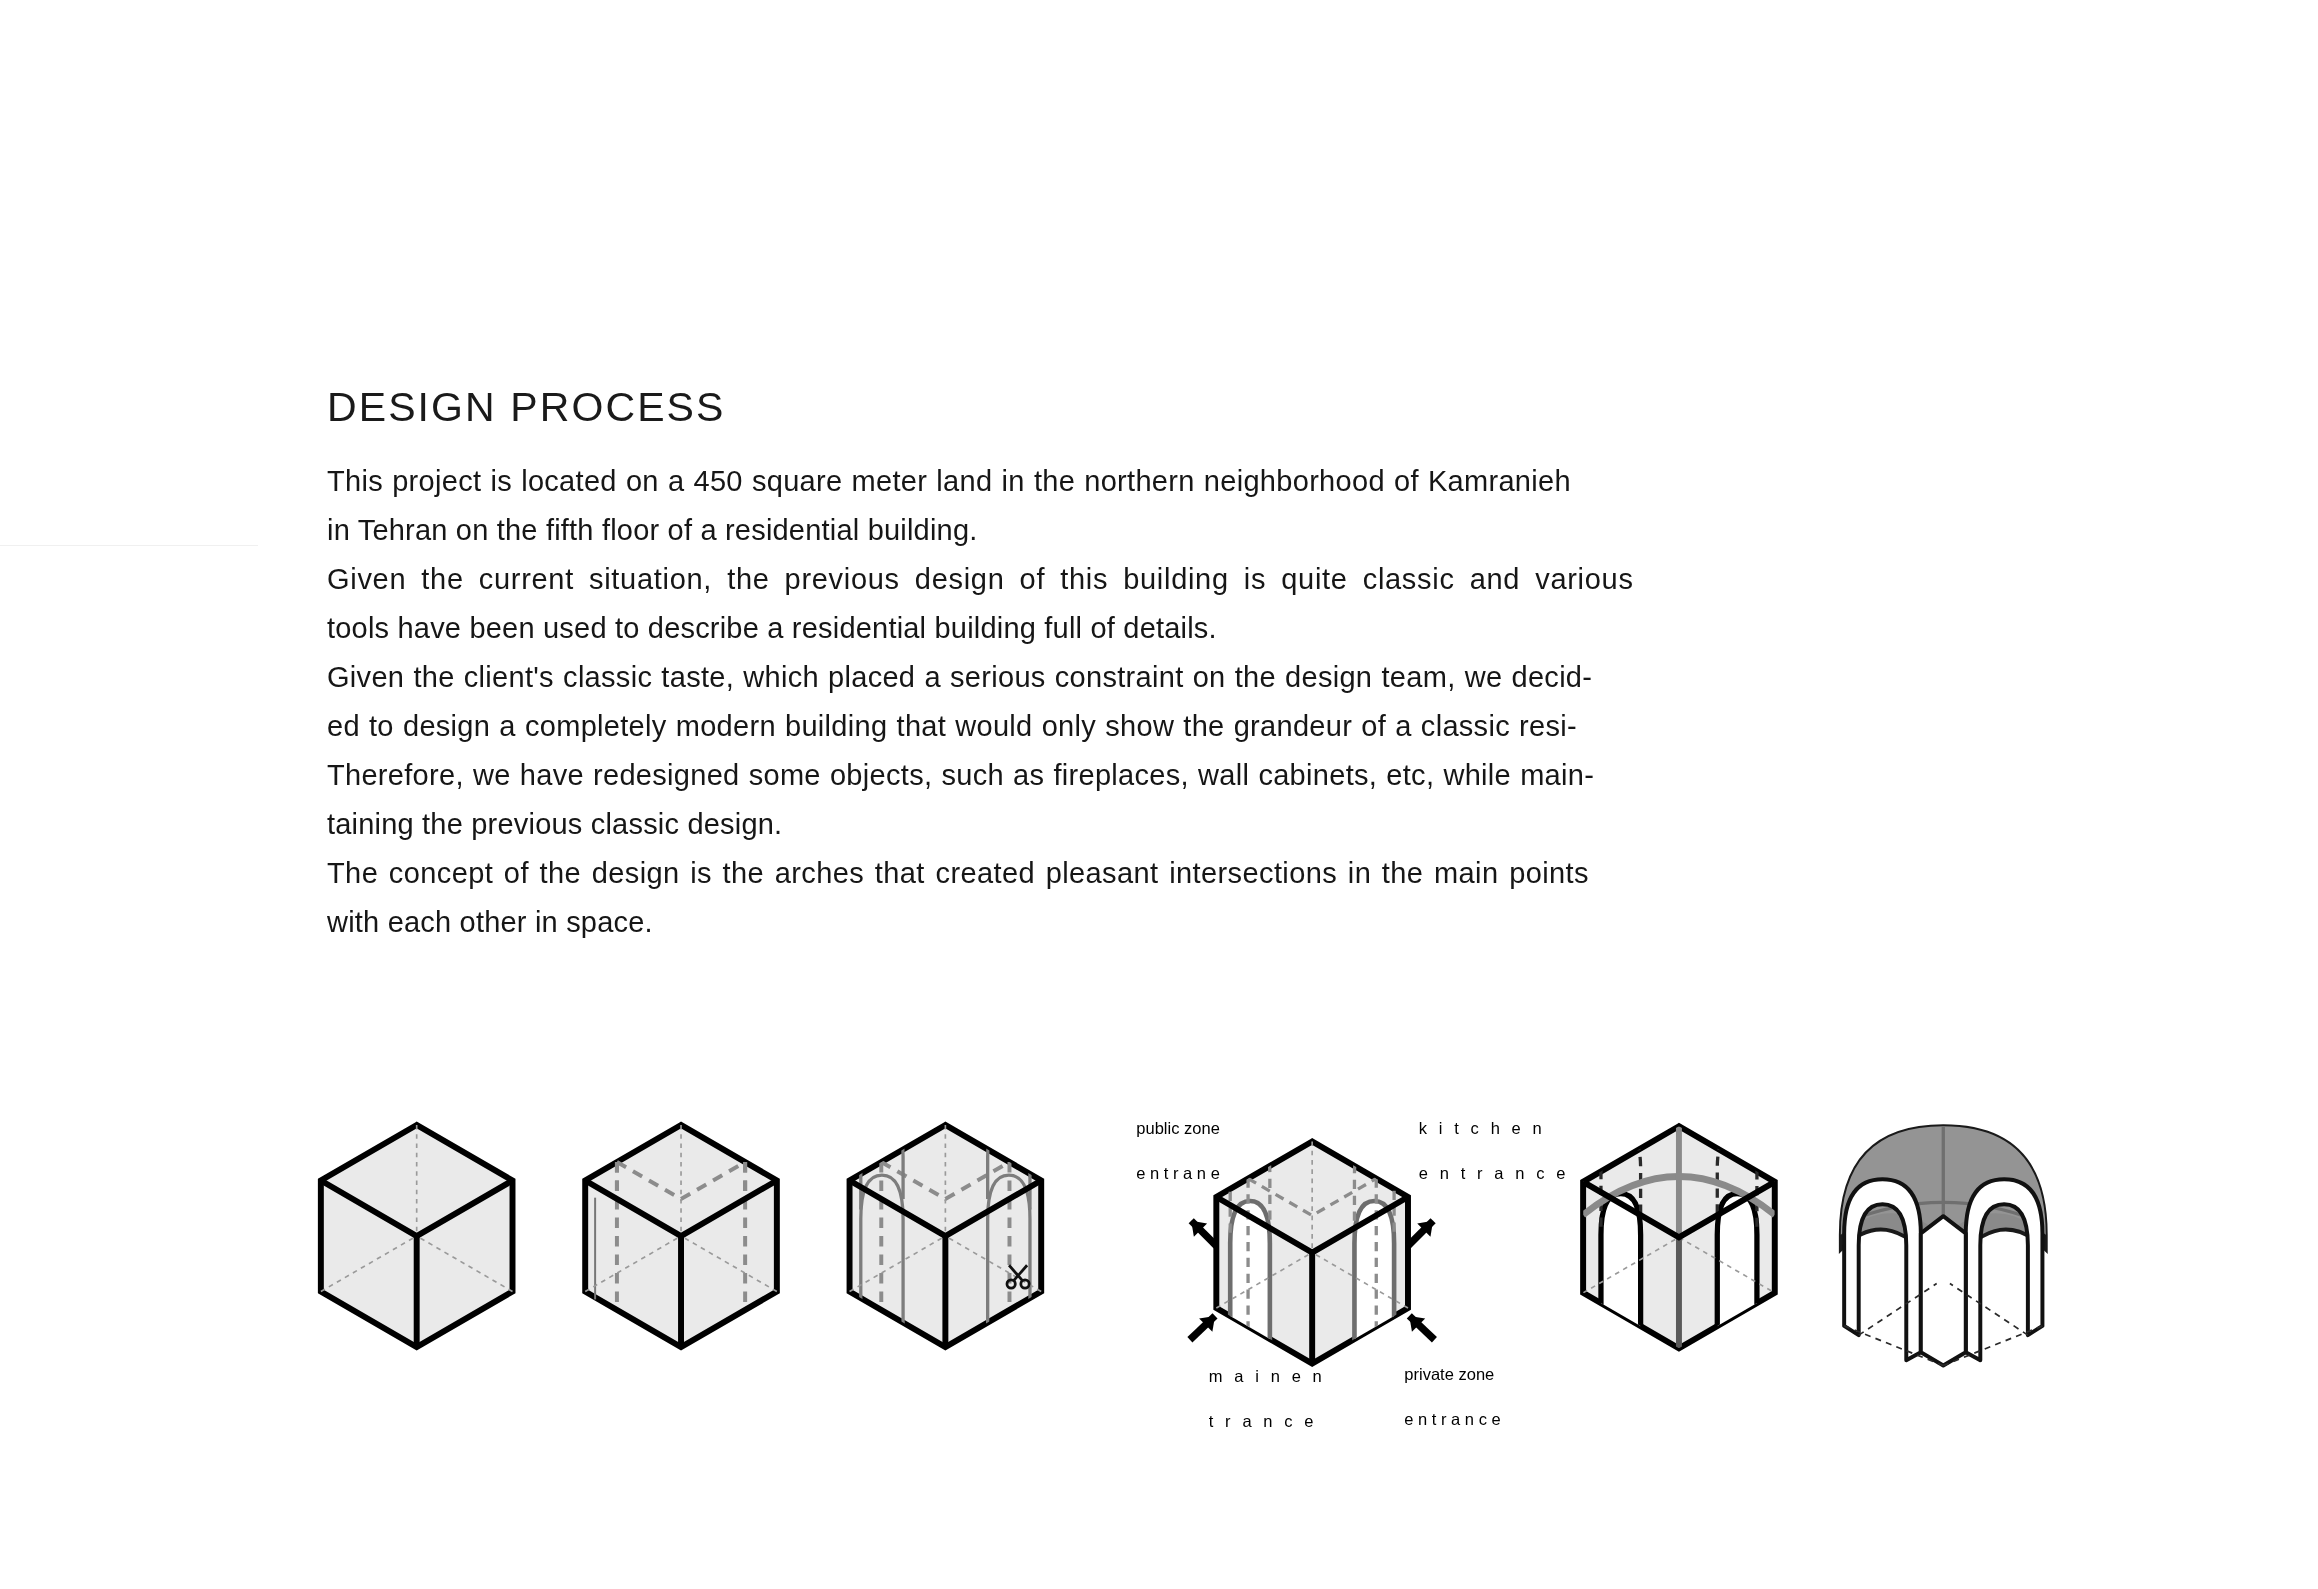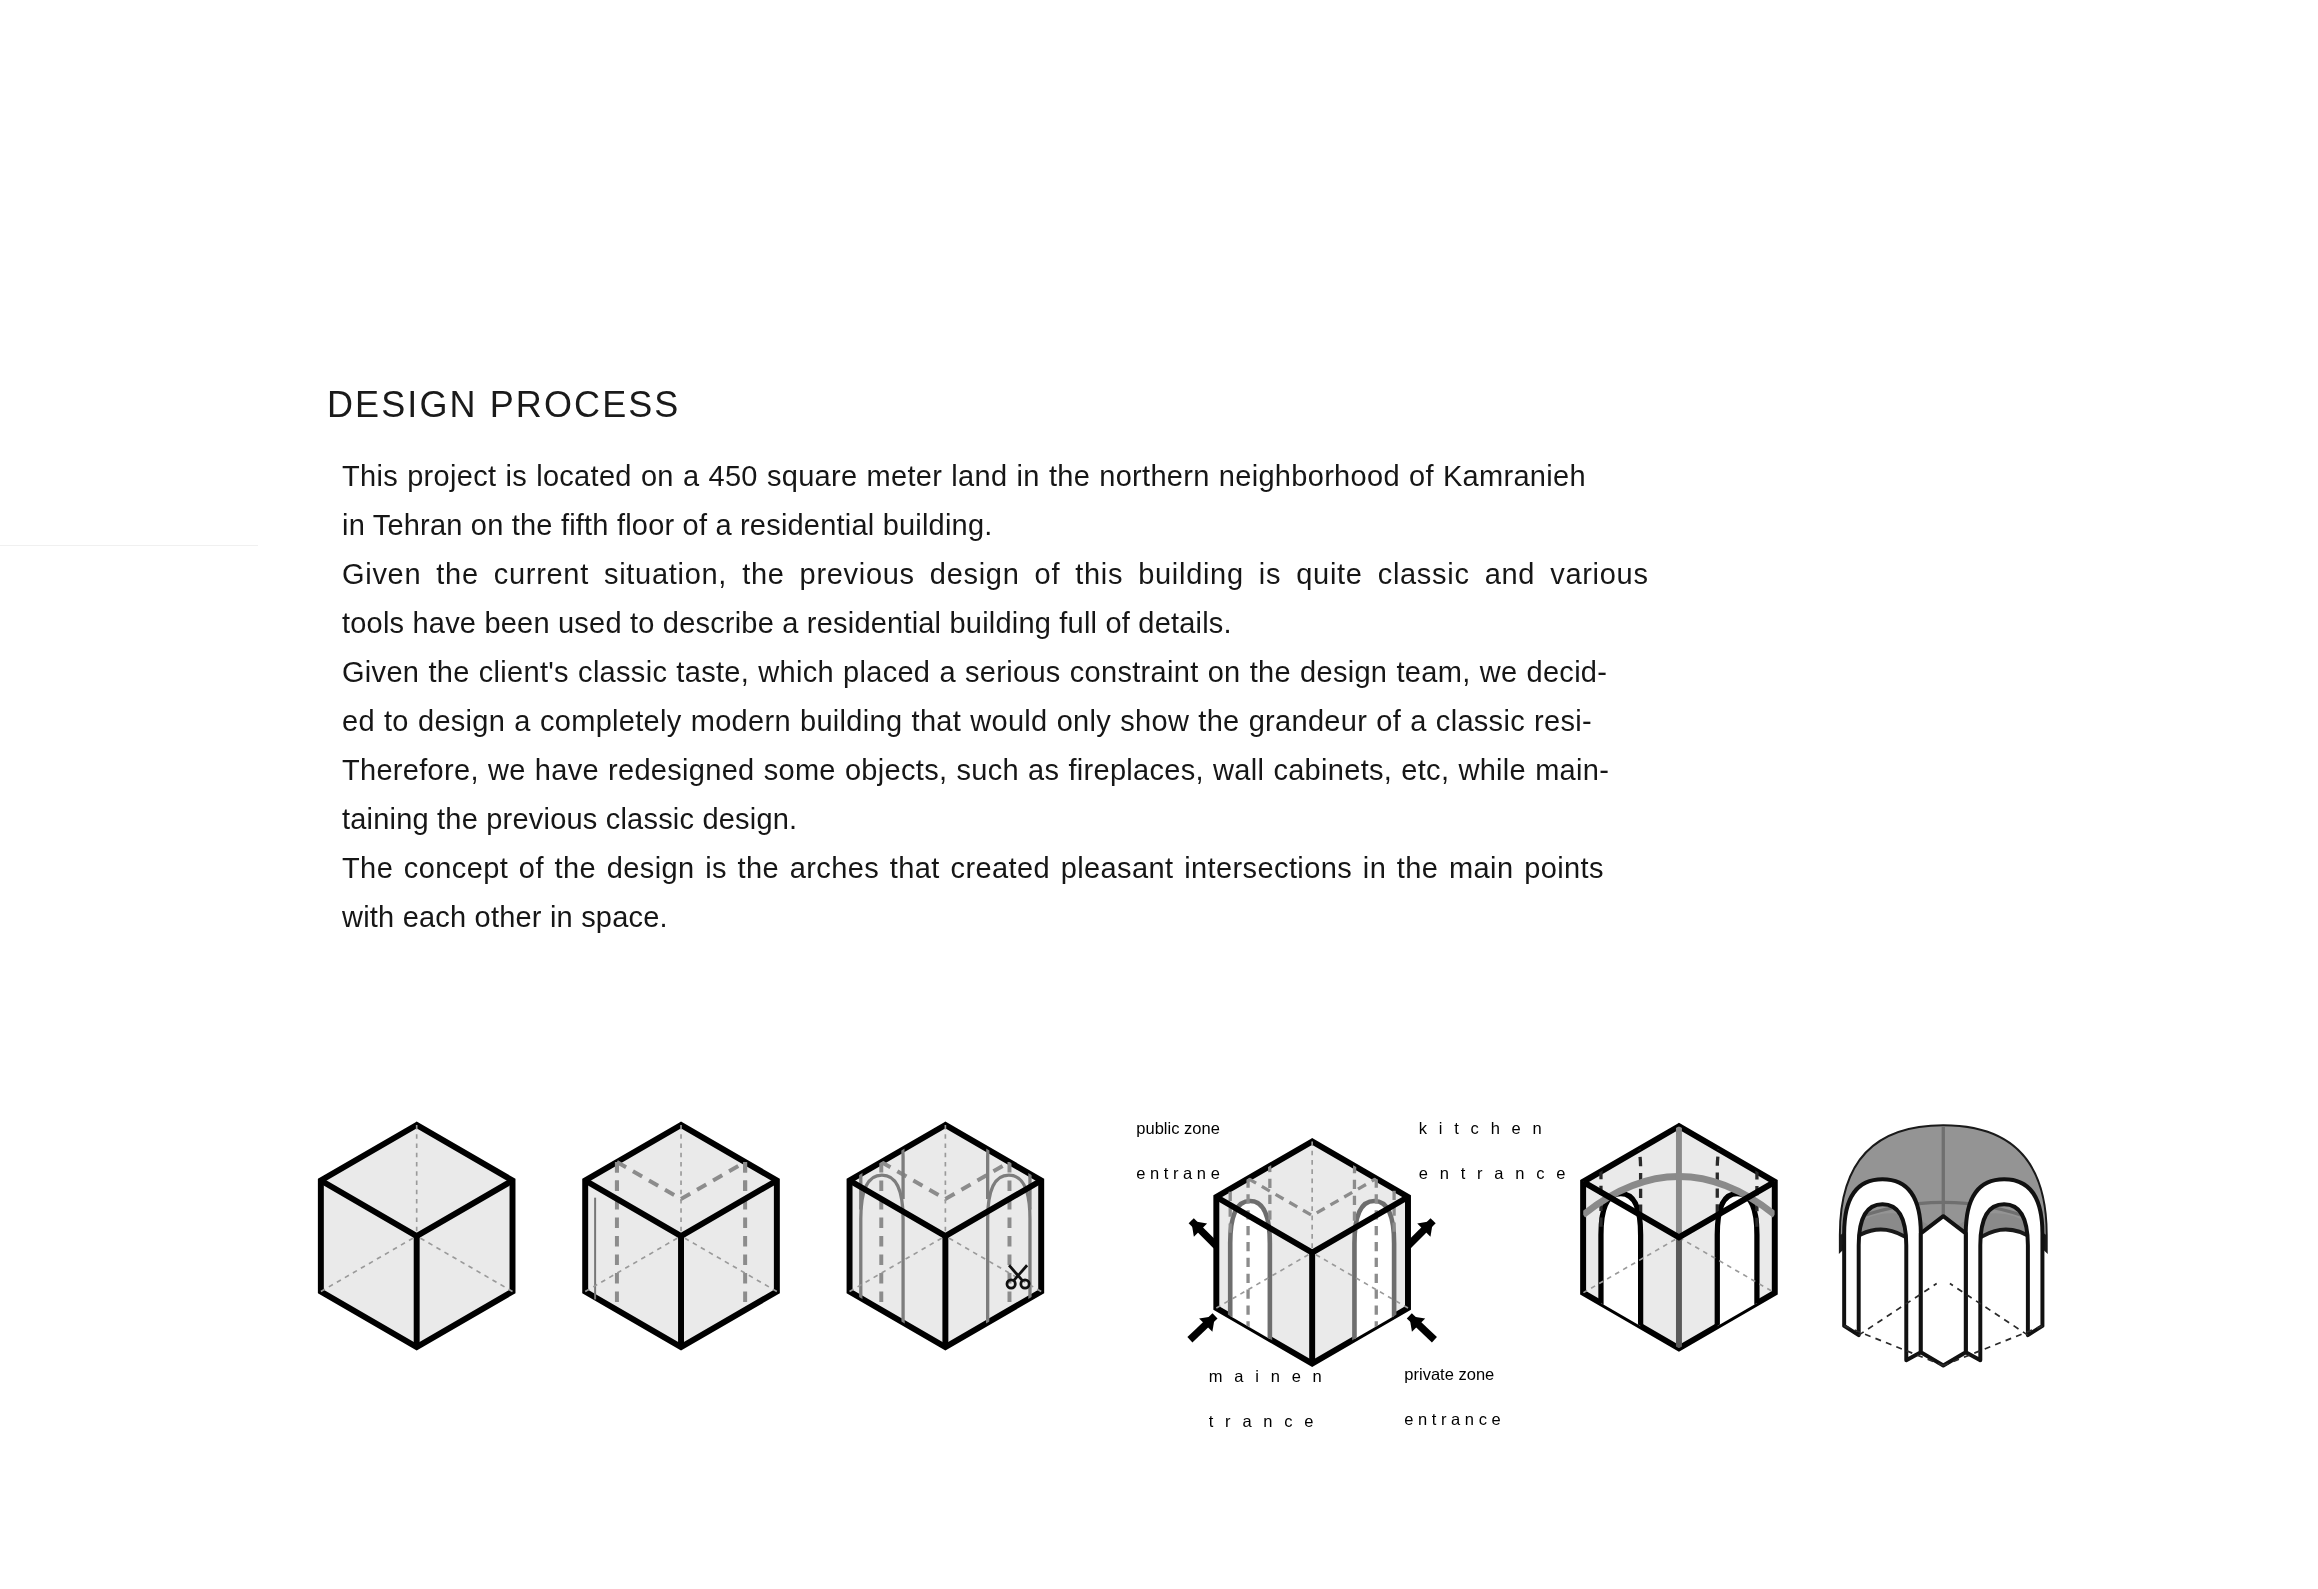--- a/index.html
+++ b/index.html
@@ -28,38 +28,38 @@
 
   
   .content {
     position: absolute;
     left: 327px;
     top: 387px;
     width: 1705px;
   }
 
   .page-title {
-    font-size: 36px;
+    font-size: 41px;
     font-weight: 400;
     letter-spacing: 2.1px;
     color: #1a1a1a;
     margin: 0 0 29px 0;
     line-height: 1;
     font-family: "Liberation Sans", sans-serif;
   }
 
   .body-copy {
     font-size: 29px;
     line-height: 49px;
     color: #161616;
     letter-spacing: 0.2px;
     font-family: "Liberation Sans", sans-serif;
   }
   .para { margin: 0; }
-  .line { display: block; white-space: pre; margin-left: 15px; }
+  .line { display: block; white-space: pre; }
   
   .line.j1 { word-spacing: 6.3px; letter-spacing: 0.7px; }
   .line.j2 { word-spacing: 0.8px; letter-spacing: 0.3px; }
   .line.j3 { word-spacing: 2.2px; letter-spacing: 0.4px; }
 
   
   .diagram-strip {
     position: absolute;
     left: 0;
     top: 1084px;

